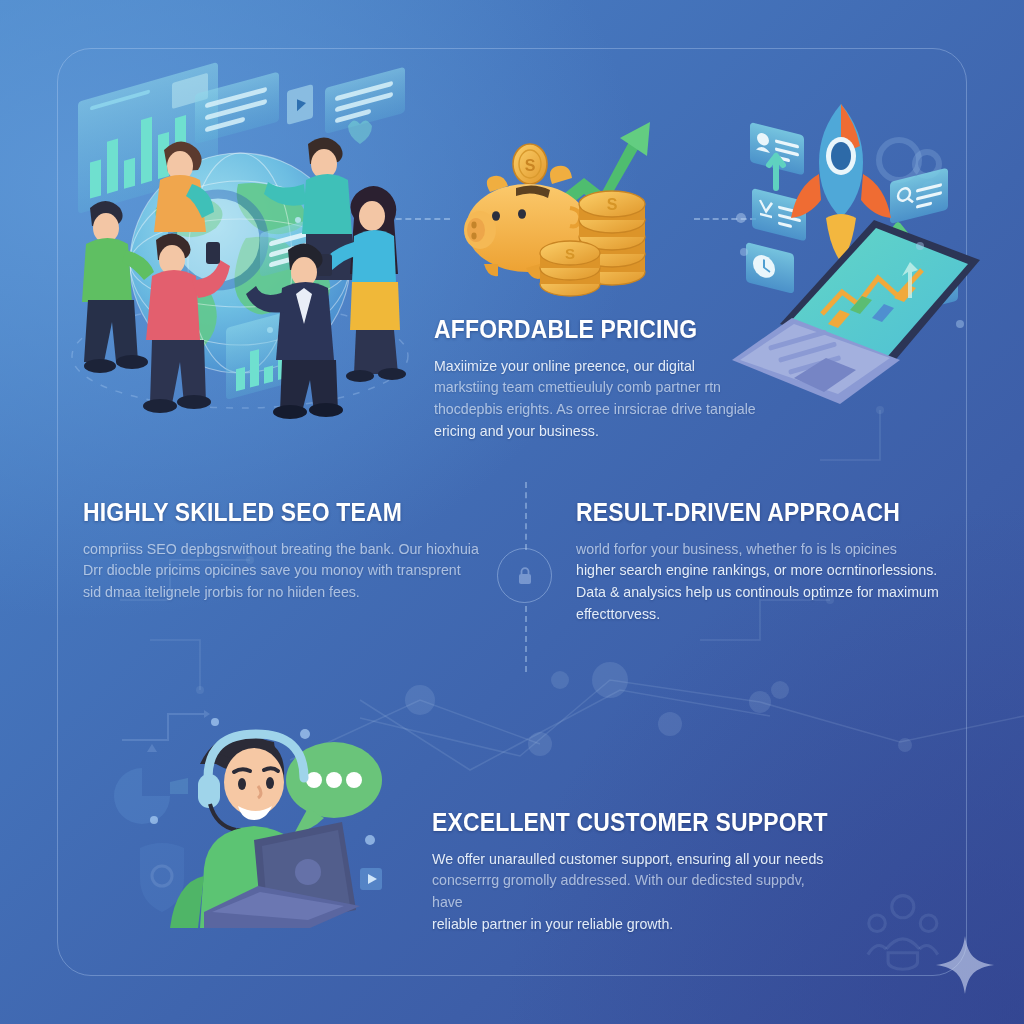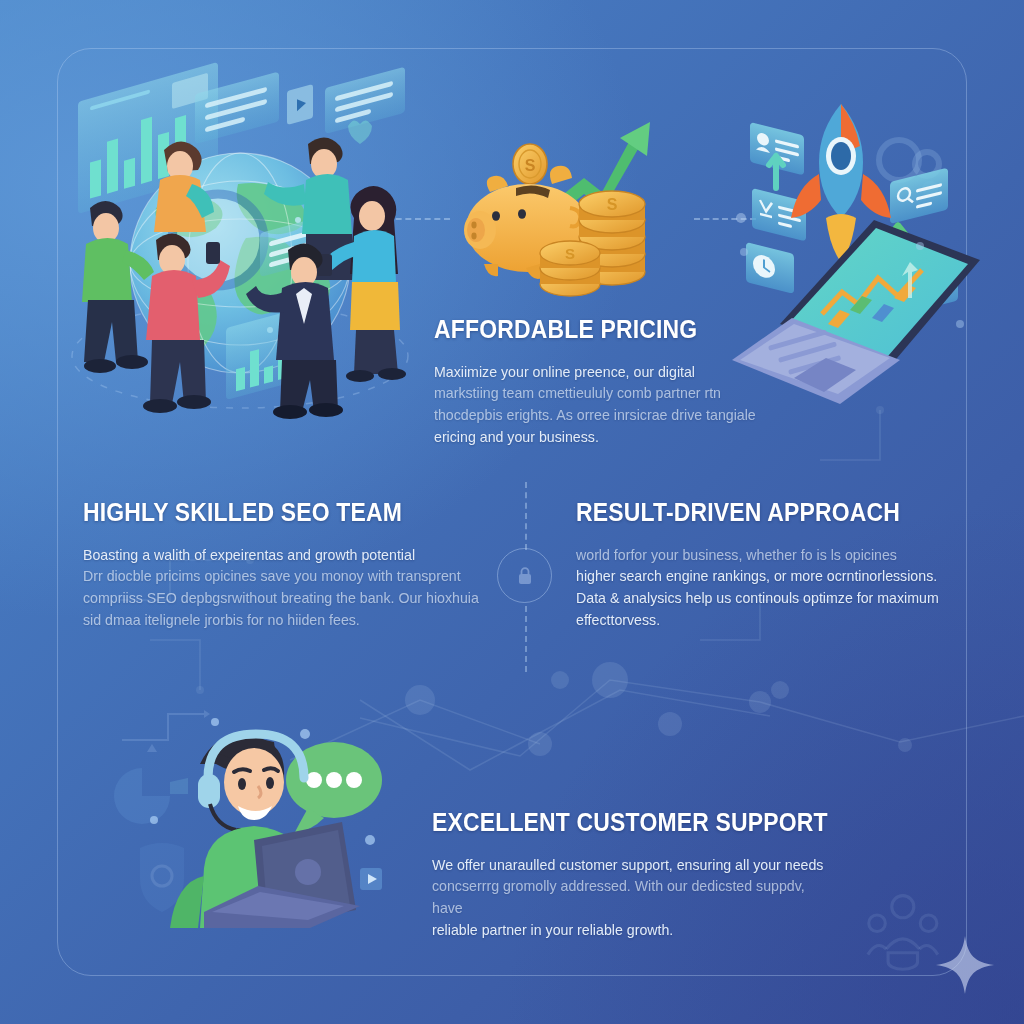--- a/index.html
+++ b/index.html
@@ -43,21 +43,21 @@
     text-transform:uppercase;
     transform:scaleX(.90);
     transform-origin:left center;
     white-space:nowrap;
     text-shadow:0 1px 3px rgba(20,40,90,.45);
   }
   .body-copy {
     color:#e3ecf8;
     font-size:14.2px;
     line-height:1.52;
-    margin-top:19px;
+    margin-top:13px;
     text-shadow:0 1px 2px rgba(20,40,90,.35);
   }
   .body-copy .ghost { opacity:.66; }
 
   
   .dash-h {
     position:absolute; height:0;
     border-top:2px dashed rgba(198,222,248,.45);
   }
   .dash-v {
@@ -547,23 +547,22 @@
       <div>Maxiimize your online preence, our digital</div>
       <div class="ghost">markstiing team cmettieululy comb partner rtn</div>
       <div class="ghost">thocdepbis erights. As orree inrsicrae drive tangiale</div>
       <div>ericing and your business.</div>
     </div>
   </div>
 
   <div class="block" style="left:83px; top:499px; width:400px;">
     <div class="heading">HIGHLY SKILLED SEO TEAM</div>
     <div class="body-copy">
-      <div>Boasting a walith of expeirentas and growth potential</div>
+      <div class="ghost">compriiss SEO depbgsrwithout breating the bank. Our hioxhuia</div>
       <div class="ghost">Drr diocble pricims opicines save you monoy with transprent</div>
-      <div class="ghost">compriiss SEO depbgsrwithout breating the bank. Our hioxhuia</div>
       <div class="ghost">sid dmaa itelignele jrorbis for no hiiden fees.</div>
     </div>
   </div>
 
   <div class="block" style="left:576px; top:499px; width:400px;">
     <div class="heading">RESULT-DRIVEN APPROACH</div>
     <div class="body-copy">
       <div class="ghost">world forfor your business, whether fo is ls opicines</div>
       <div>higher search engine rankings, or more ocrntinorlessions.</div>
       <div>Data &amp; analysics help us continouls optimze for maximum</div>

